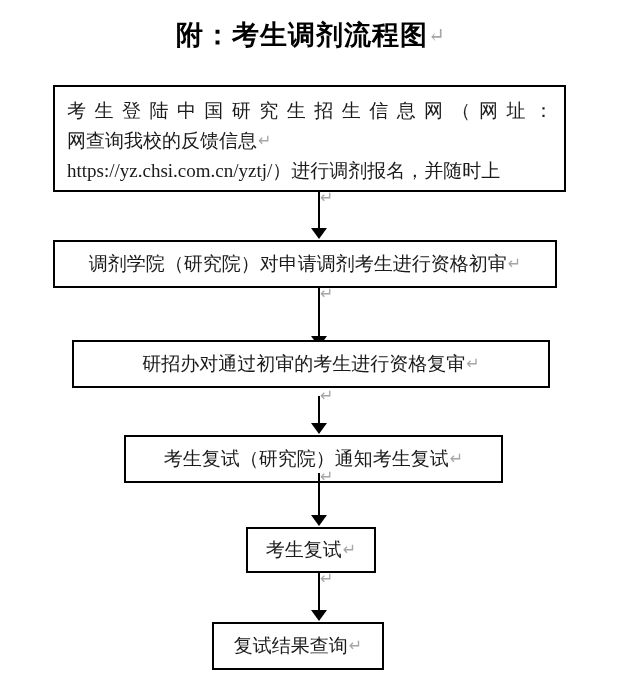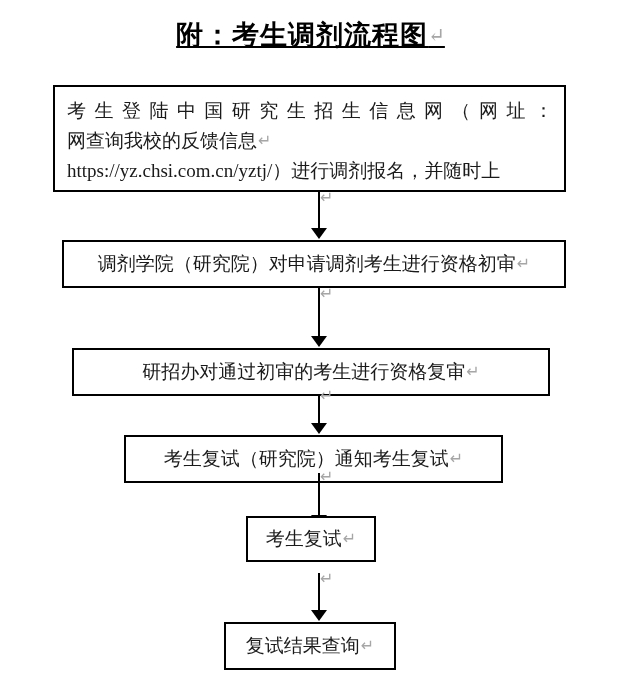--- a/index.html
+++ b/index.html
@@ -22,21 +22,20 @@
   .doc-title {
     position: absolute;
     left: 0;
     top: 17px;
     width: 621px;
     text-align: center;
     font-size: 27px;
     font-weight: bold;
     letter-spacing: 1px;
     white-space: nowrap;
-    text-decoration: underline;
   }
   .doc-title .pilcrow {
     font-weight: normal;
     font-size: 20px;
     color: #a6a6a6;
     letter-spacing: 0;
     vertical-align: 2px;
   }
 
   
@@ -77,25 +76,25 @@
   .ret {
     color: #a6a6a6;
     font-size: 16px;
     font-family: "DejaVu Sans", sans-serif;
     vertical-align: 1px;
     padding-left: 1px;
   }
 
   
   #node-1 { left: 53px;  top: 85px;  width: 513px; height: 107px; }
-  #node-2 { left: 62px;  top: 240px; width: 504px; height: 48px;  }
-  #node-3 { left: 72px;  top: 348px; width: 478px; height: 48px;  }
+  #node-2 { left: 53px;  top: 240px; width: 504px; height: 48px;  }
+  #node-3 { left: 72px;  top: 340px; width: 478px; height: 48px;  }
   #node-4 { left: 124px; top: 435px; width: 379px; height: 48px;  }
-  #node-5 { left: 246px; top: 516px; width: 130px; height: 46px;  }
-  #node-6 { left: 224px; top: 622px; width: 172px; height: 48px;  }
+  #node-5 { left: 246px; top: 527px; width: 130px; height: 46px;  }
+  #node-6 { left: 212px; top: 622px; width: 172px; height: 48px;  }
 
   
   .connector {
     position: absolute;
     width: 30px;
   }
   .connector .shaft {
     position: absolute;
     left: 13px;
     top: 0;

